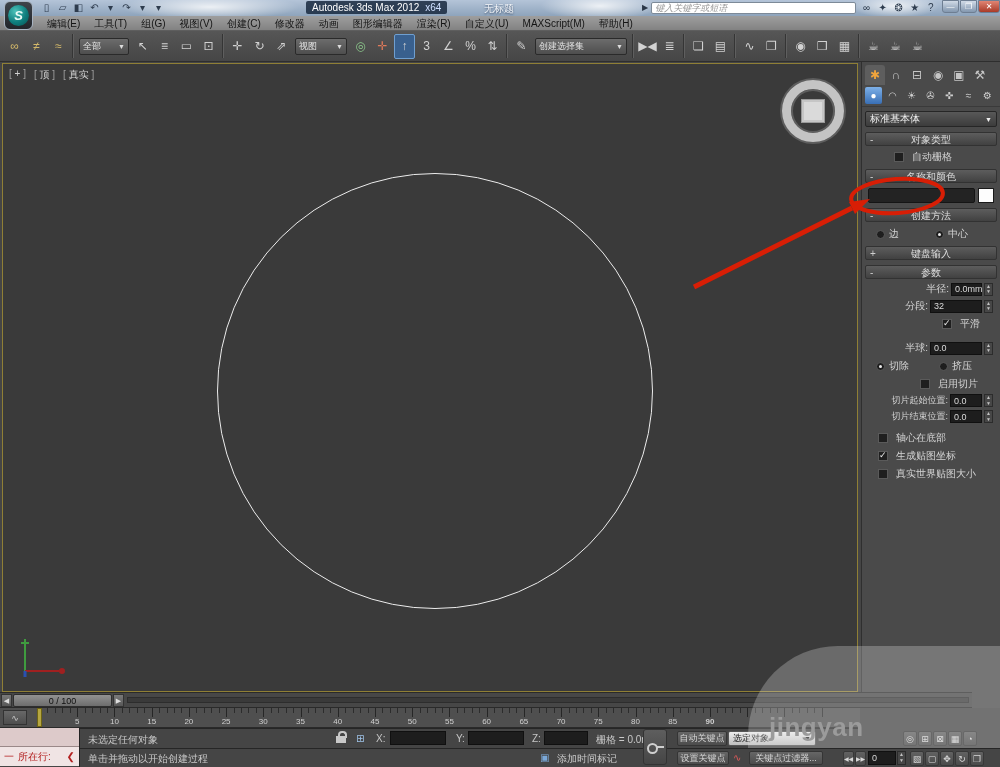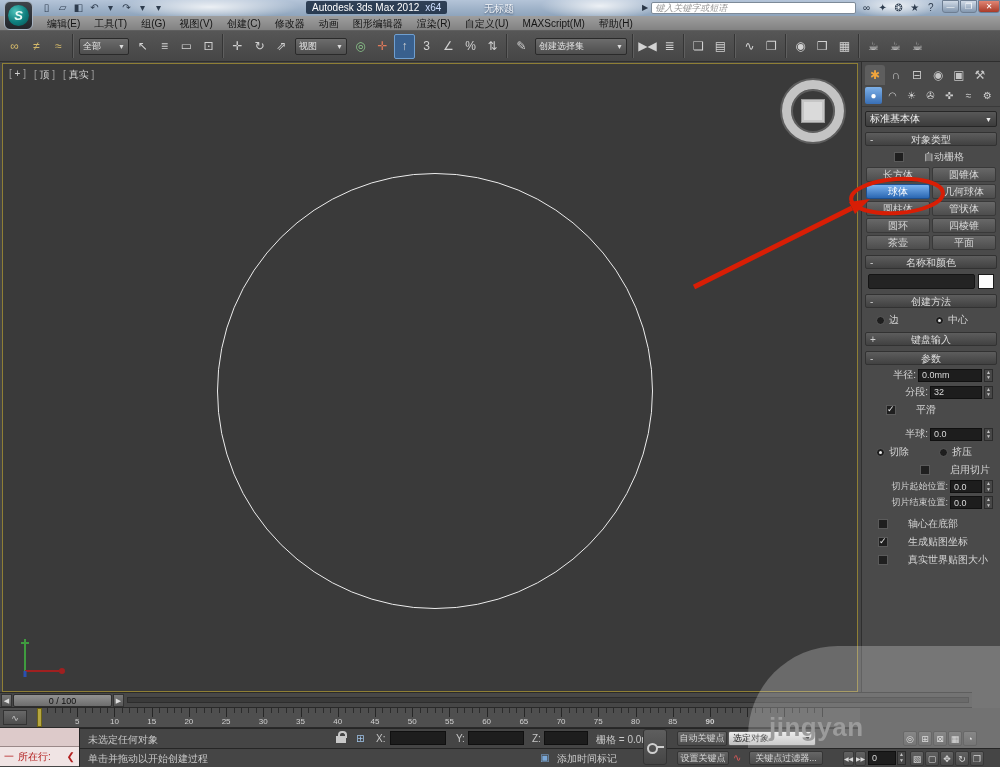--- a/index.html
+++ b/index.html
@@ -54,21 +54,21 @@
 .ctab.on span{color:#f0a43c}
 #ccats{display:flex;gap:2px;padding:1px 3px;height:21px;border-bottom:1px solid #3a3a3a}
 .ccat{width:17px;height:17px;display:flex;align-items:center;justify-content:center;border-radius:2px}
 .ccat.on{background:linear-gradient(#7db0e8,#396fb5)}
 .ccat span{font-size:10px;color:#cfcfcf}
 .ccat.on span{color:#fff}
 #pcombo{margin:4px 3px 2px;height:16px;background:linear-gradient(#585858,#3c3c3c);border:1px solid #262626;border-radius:2px;color:#efefef;font-size:10px;display:flex;align-items:center;justify-content:space-between;padding:0 4px}
 #pcombo .car{font-size:7px}
 .roll{position:relative;height:14px;margin:5px 3px 0;background:linear-gradient(#5d5d5d,#414141);border:1px solid #323232;border-radius:2px;color:#dcdcdc;font-size:10px;text-align:center;line-height:13px}
 .roll .tg{position:absolute;left:4px;top:0;font-size:10px;color:#cfcfcf}
-.crow{display:flex;align-items:center;gap:20px;font-size:10px;color:#d4d4d4;margin:4px 6px 2px}
+.crow{display:flex;align-items:center;gap:8px;font-size:10px;color:#d4d4d4;margin:4px 6px 2px}
 .cb{width:10px;height:10px;background:#1f1f1f;border:1px solid #5a5a5a;position:relative;flex:none}
 .cb.ck::after{content:"✓";position:absolute;left:0;top:-2px;font-size:9px;color:#e9e9e9}
 .ogrid{display:grid;grid-template-columns:1fr 1fr;gap:2px;margin:3px 4px}
 .pbtn{height:15px;background:linear-gradient(#686868,#4d4d4d);border:1px solid #393939;border-radius:2px;color:#d8d8d8;font-size:10px;display:flex;align-items:center;justify-content:center;white-space:nowrap}
 .pbtn.on{background:linear-gradient(#7ab2ef,#2a67b2);color:#fff;border-color:#1d4f8e}
 #namerow{display:flex;gap:3px;margin:5px 6px;align-items:center}
 #nameinput{flex:1;height:15px;background:#232323;border:1px solid #151515;border-radius:2px}
 #colorswatch{width:16px;height:15px;background:#fdfdfd;border:1px solid #1a1a1a;flex:none}
 .rrow{display:flex;margin:5px 14px 3px;justify-content:space-between;font-size:10px;color:#d4d4d4}
 .rgrp{display:flex;align-items:center;gap:4px}
@@ -387,32 +387,20 @@
     </div>
 
     <div class="roll">
       <span class="tg" id="tg-ot">-</span>
       <span>对象类型</span>
     </div>
     <div class="crow" style="margin-left:32px">
       <span class="cb"></span>
       <span>自动栅格</span>
     </div>
-    <div class="ogrid" id="ogrid">
-        <div class="pbtn">长方体</div>
-        <div class="pbtn">圆锥体</div>
-        <div class="pbtn on">球体</div>
-        <div class="pbtn">几何球体</div>
-        <div class="pbtn">圆柱体</div>
-        <div class="pbtn">管状体</div>
-        <div class="pbtn">圆环</div>
-        <div class="pbtn">四棱锥</div>
-        <div class="pbtn">茶壶</div>
-        <div class="pbtn">平面</div>
-      </div>
 
     <div class="roll">
       <span class="tg" id="tg-nc">-</span>
       <span>名称和颜色</span>
     </div>
     <div id="namerow">
       <div id="nameinput"></div>
       <div id="colorswatch"></div>
     </div>
 
@@ -435,35 +423,35 @@
       <span class="tg" id="tg-ke">+</span>
       <span>键盘输入</span>
     </div>
 
     <div class="roll">
       <span class="tg" id="tg-pa">-</span>
       <span>参数</span>
     </div>
     <div class="prow">
       <span>半径:</span>
-      <span class="fld" style="width:64px">0.0mm</span>
+      <span class="fld" style="width:31px">0.0mm</span>
       <span class="spin">
           <i>▲</i>
           <i>▼</i>
         </span>
     </div>
     <div class="prow">
       <span>分段:</span>
       <span class="fld" style="width:52px">32</span>
       <span class="spin">
           <i>▲</i>
           <i>▼</i>
         </span>
     </div>
-    <div class="crow" style="margin-left:24px">
+    <div class="crow" style="margin-left:80px">
       <span class="cb ck"></span>
       <span>平滑</span>
     </div>
     <div class="prow" style="margin-top:10px">
       <span>半球:</span>
       <span class="fld" style="width:52px">0.0</span>
       <span class="spin">
           <i>▲</i>
           <i>▼</i>
         </span>

